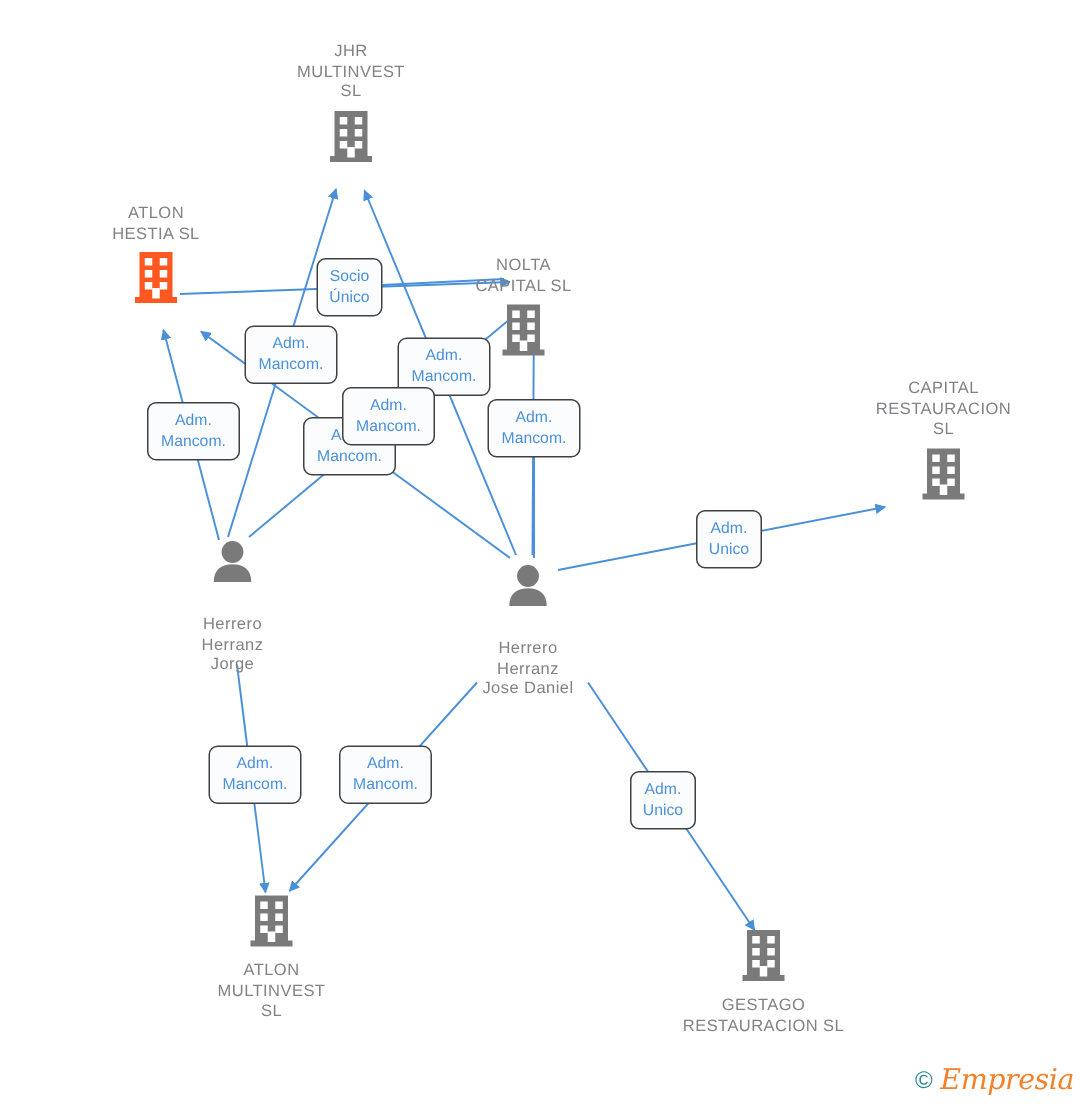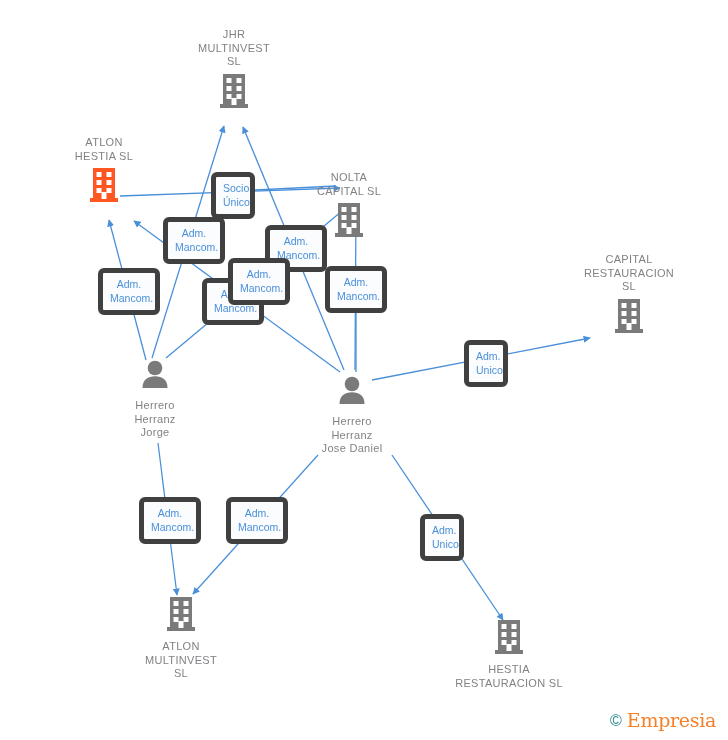--- a/index.html
+++ b/index.html
@@ -44,26 +44,26 @@
     font-weight: normal;
   }
   .node-label.wide {
     width: 160px;
   }
   .node-icon {
     display: block;
   }
   .node.company-top .node-label { margin-bottom: 4px; }
   .node.company-bottom .node-label { margin-top: 4px; }
-  .node.person .node-label { margin-top: 7px; }
+  .node.person .node-label { margin-top: 17px; }
 
   .edge-label {
     position: absolute;
     background: #fbfcfe;
-    border: 5px solid #404040;
+    border: 1px solid #404040;
     border-radius: 6px;
     color: #4a90d9;
     font-size: 10.5px;
     line-height: 14px;
     text-align: center;
     padding: 4px 7px 5px 7px;
     white-space: pre-line;
     box-sizing: border-box;
   }
   .watermark {
@@ -75,20 +75,21 @@
     gap: 5px;
   }
   .wm-c {
     color: #2a8a8f;
     font-size: 16px;
     line-height: 16px;
   }
   .wm-text {
     color: #f4802a;
     font-family: "DejaVu Serif", serif;
+    font-style: italic;
     font-size: 19px;
     line-height: 19px;
     letter-spacing: -0.3px;
   }
 </style>
 </head>
 <body>
 
 <div id="canvas">
 
@@ -253,21 +254,21 @@
         <rect x="3" y="31" width="28" height="4" fill="#7a7a7a"></rect>
         <rect x="9.5" y="5" width="5" height="5" fill="#ffffff"></rect>
         <rect x="19.5" y="5" width="5" height="5" fill="#ffffff"></rect>
         <rect x="9.5" y="13" width="5" height="5" fill="#ffffff"></rect>
         <rect x="19.5" y="13" width="5" height="5" fill="#ffffff"></rect>
         <rect x="9.5" y="21" width="5" height="5" fill="#ffffff"></rect>
         <rect x="19.5" y="21" width="5" height="5" fill="#ffffff"></rect>
         <rect x="14.5" y="25" width="5" height="7" fill="#ffffff"></rect>
       </svg>
     </span>
-    <div class="node-label wide">HESTIA
+    <div class="node-label wide">GESTAGO
 RESTAURACION SL</div>
   </div>
 
   <div class="edge-label" style="left:211px; top:172px; width:44px;">Socio
 Único</div>
 
   <div class="edge-label" style="left:163px; top:217px; width:62px;">Adm.
 Mancom.</div>
 
   <div class="edge-label" style="left:265px; top:225px; width:62px;">Adm.

